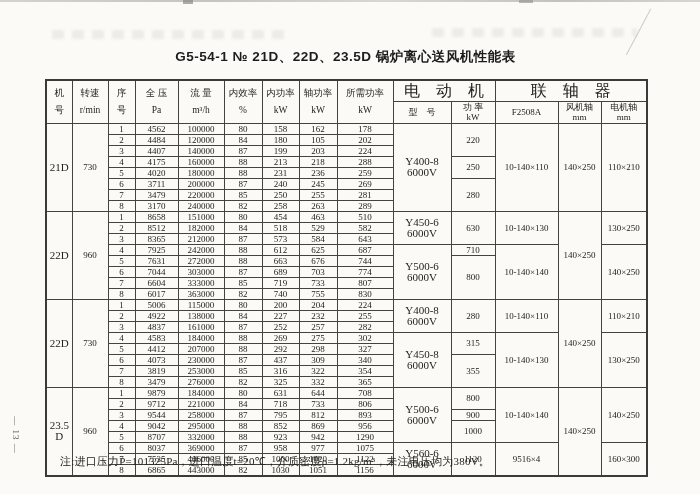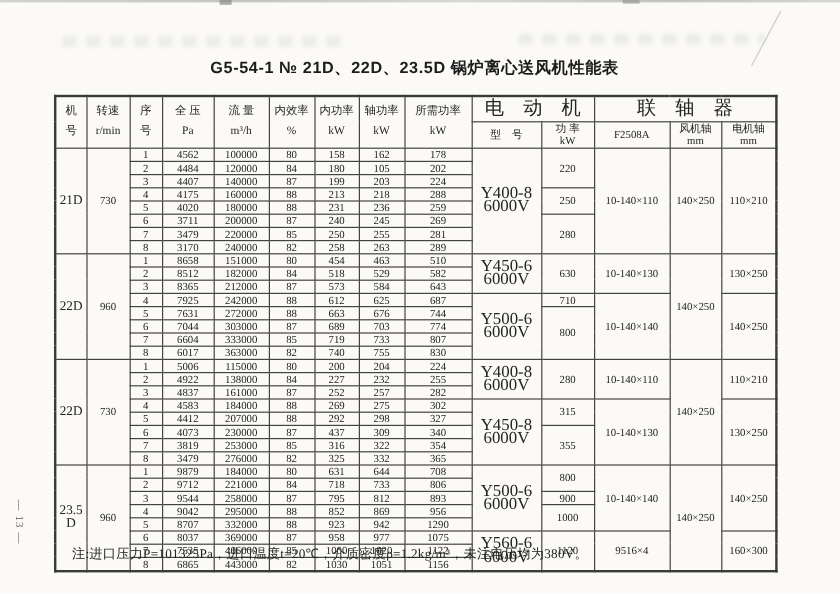--- a/index.html
+++ b/index.html
@@ -52,21 +52,21 @@
   }
   thead tr.hrow1 { height:21px; }
   thead tr.hrow2 { height:22px; }
   thead th { font-size:9.5px; line-height:11px; font-family:"Liberation Serif", serif; }
   th.h2line { white-space:pre-line; line-height:17px; font-size:9.5px; }
   th.group  { font-size:16px; }
   th.sub2   { white-space:pre-line; line-height:10px; font-size:9px; }
   th.sub1   { font-size:9px; }
 
   tbody td { font-size:9px; line-height:10px; font-family:"Liberation Serif", serif; }
-  td.model-cell   { white-space:pre-line; font-size:14px; line-height:11px; }
+  td.model-cell   { white-space:pre-line; font-size:11px; line-height:11px; }
   td.machine-cell { white-space:pre-line; font-size:11px; line-height:11px; }
 
   .note {
     position:absolute; left:60px; top:453px; width:620px;
     font-size:11px; color:#23231f; letter-spacing:.2px;
     font-family:"Liberation Serif", serif; white-space:nowrap;
   }
 </style>
 </head>
 <body>

